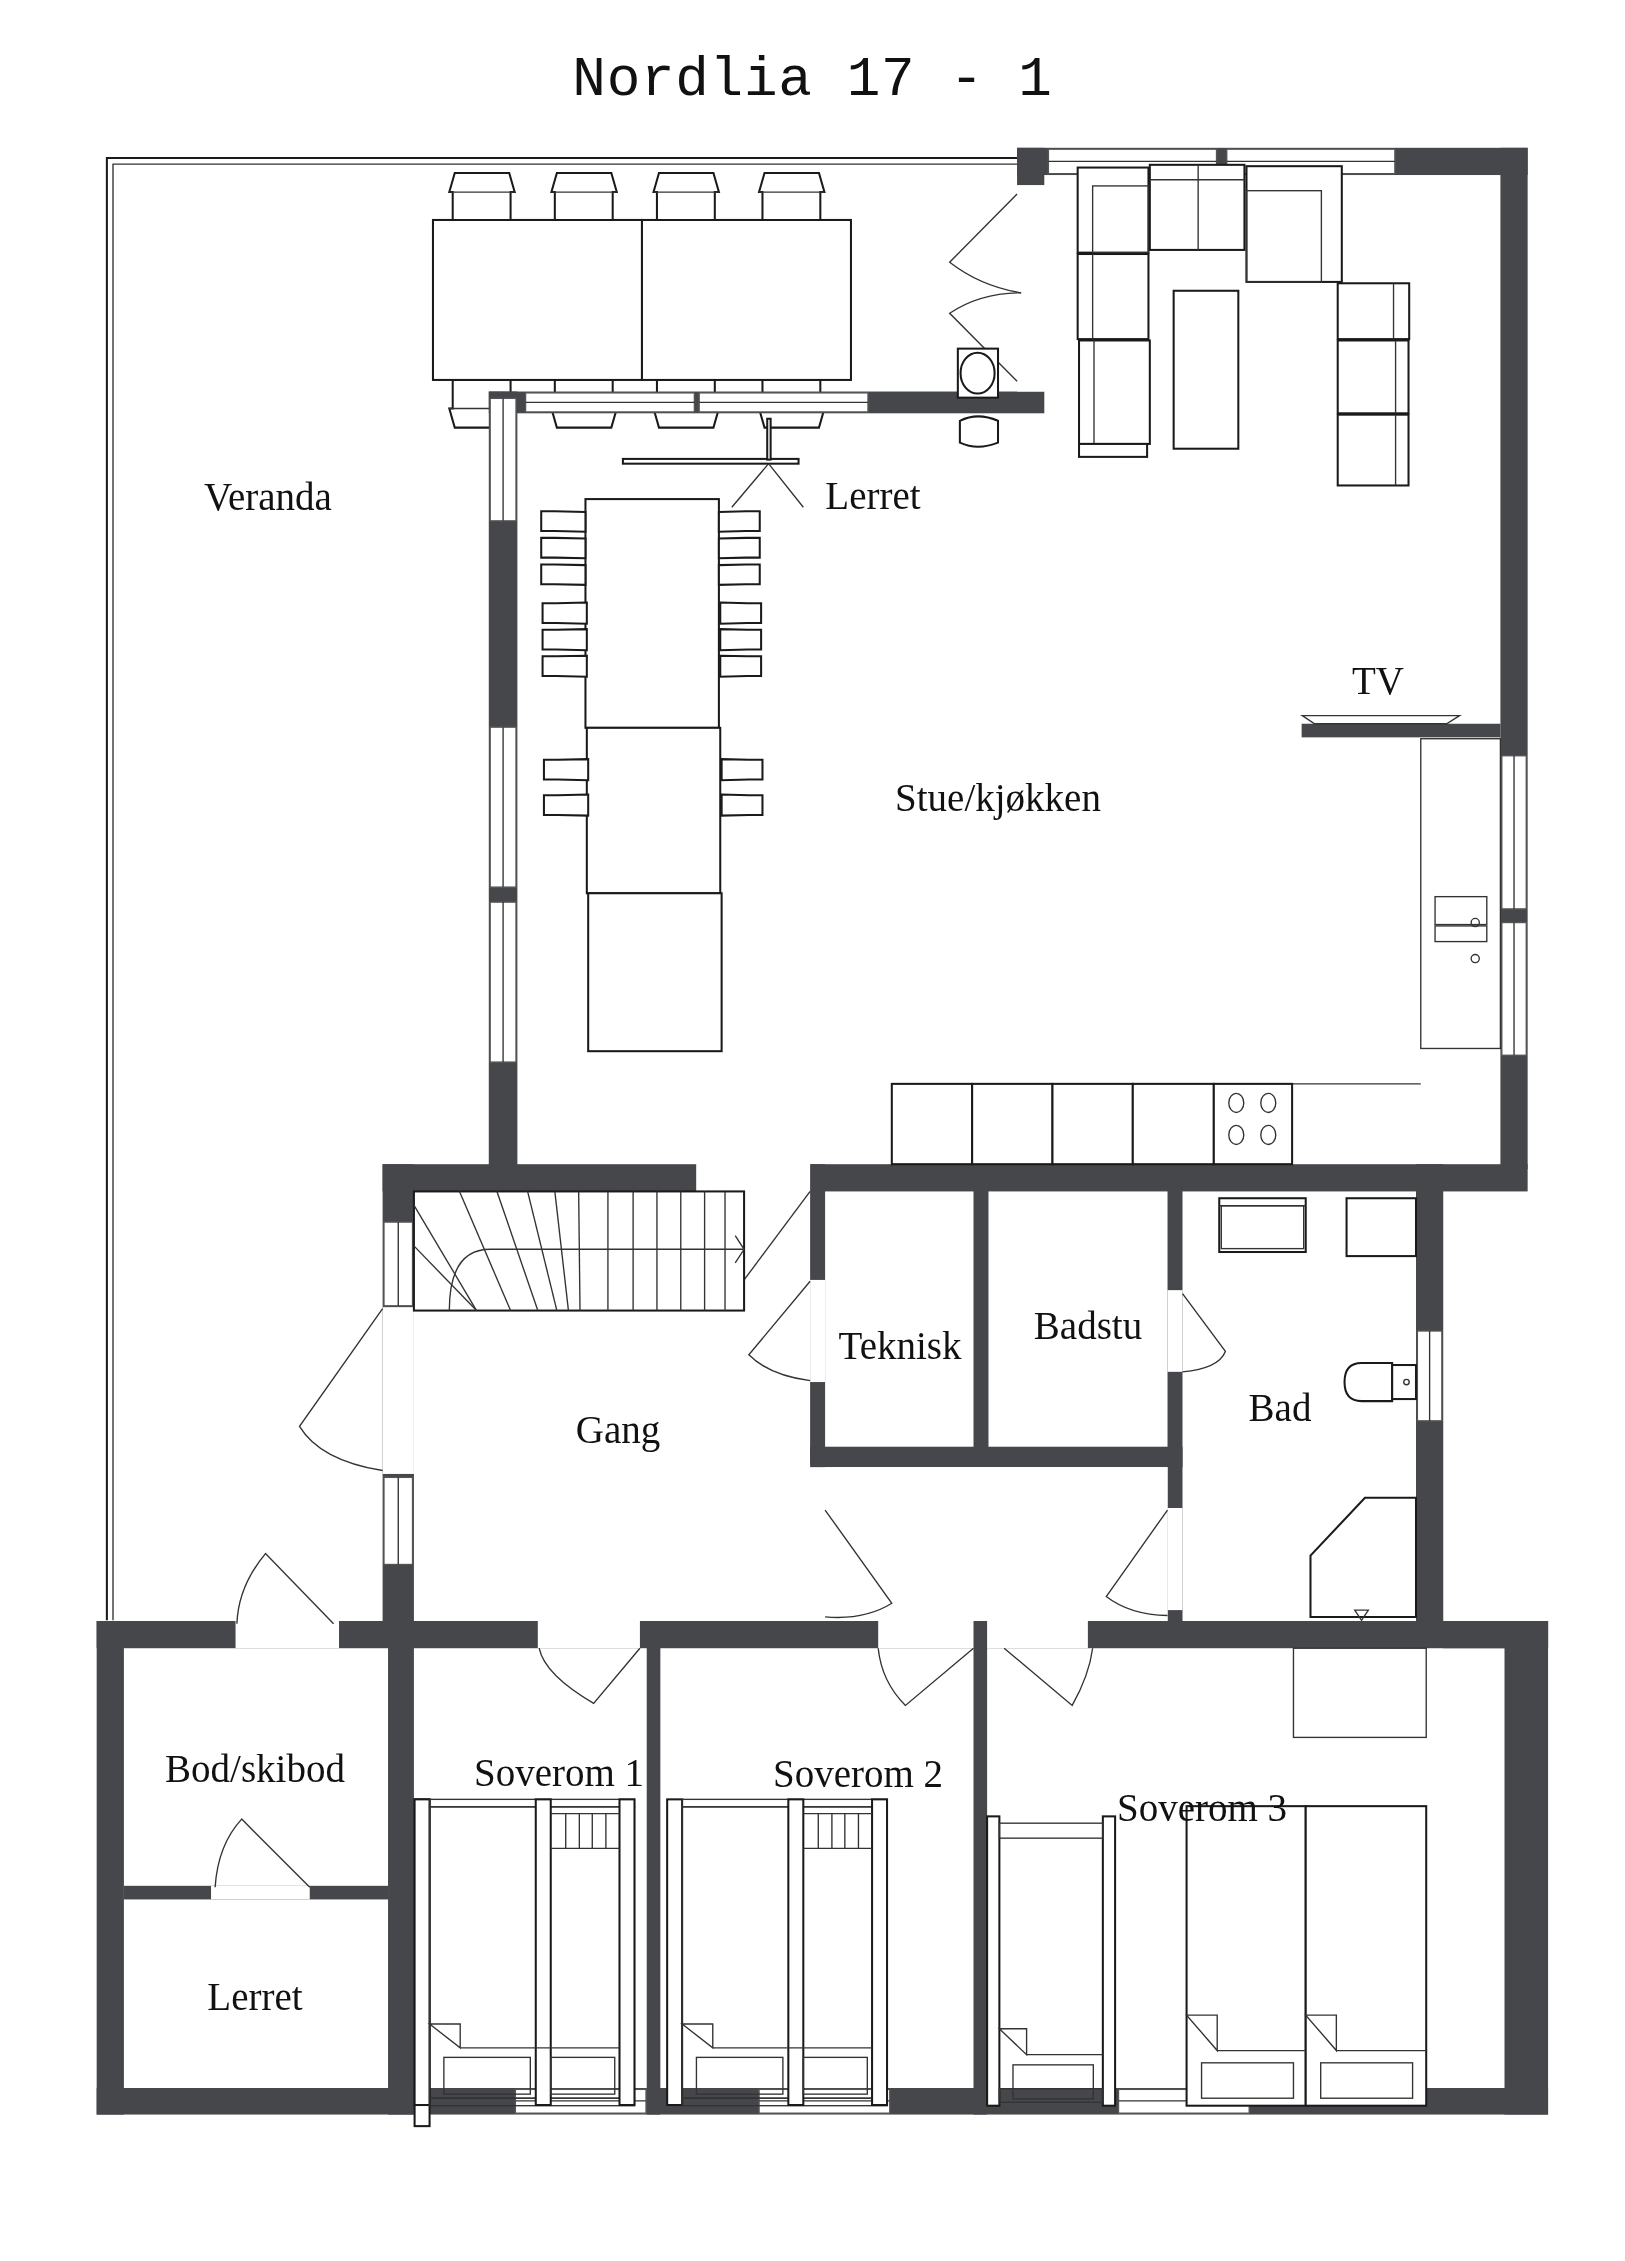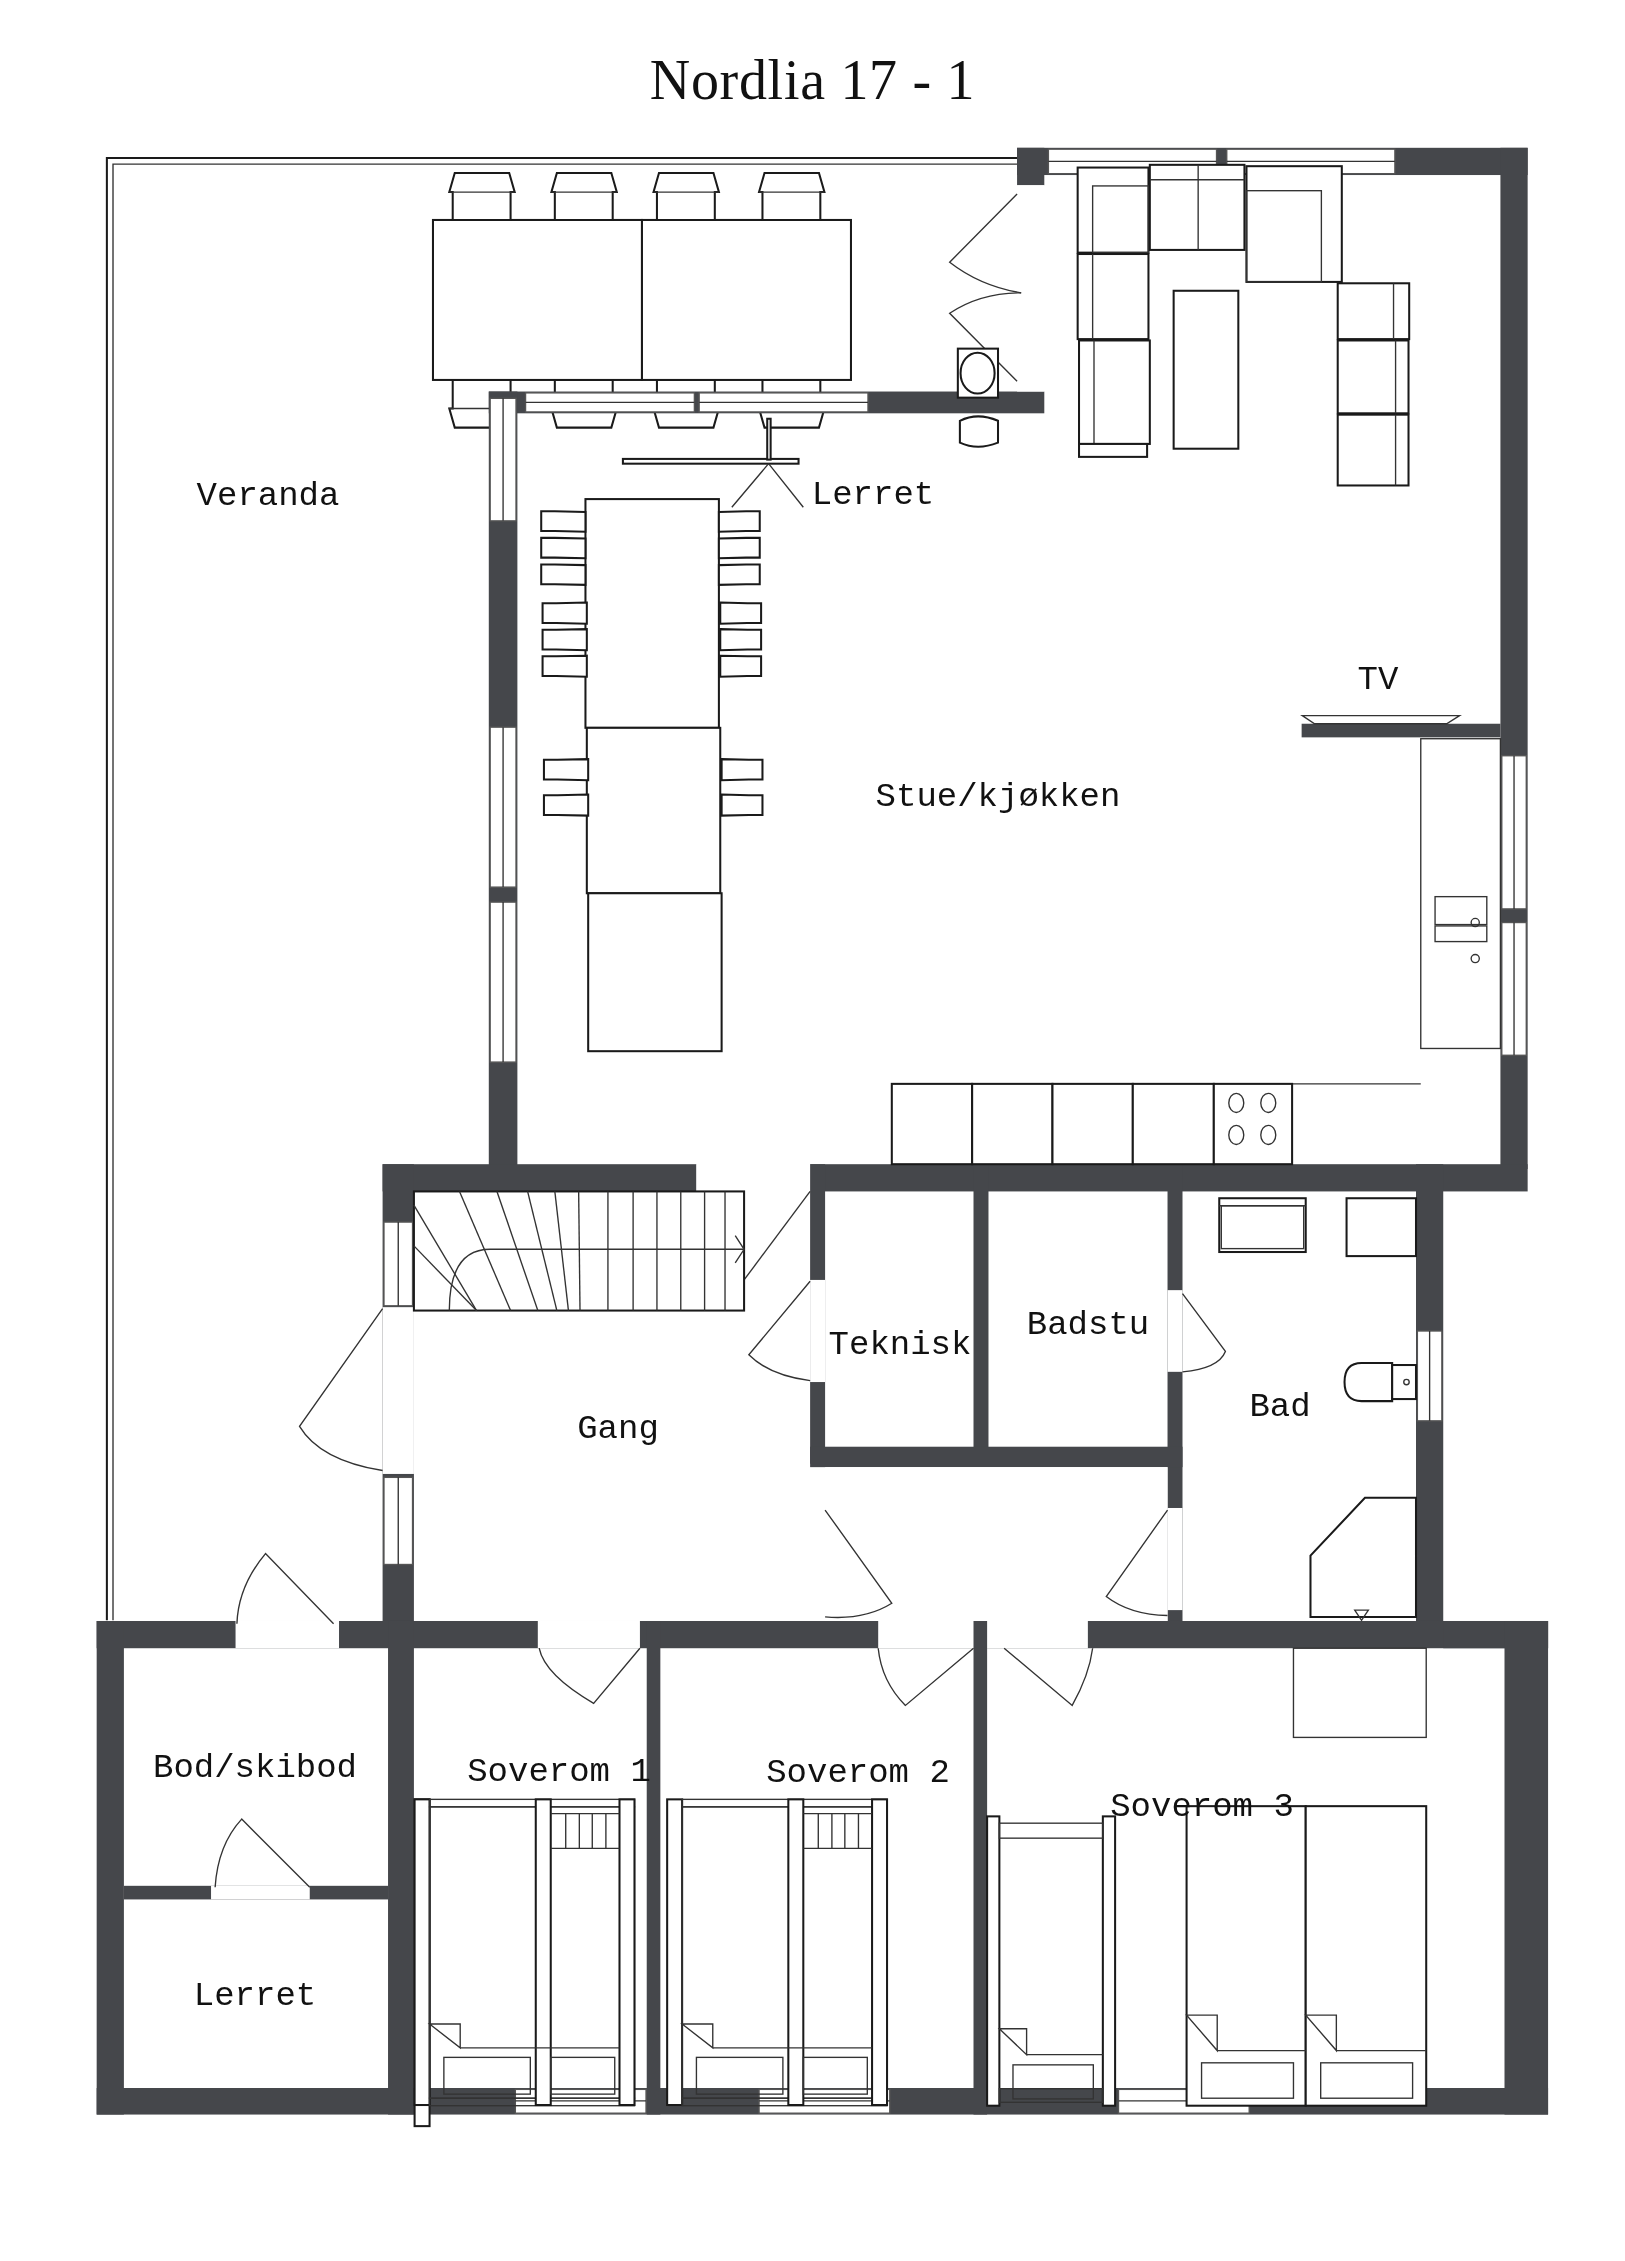--- a/index.html
+++ b/index.html
@@ -1,24 +1,24 @@
 <!DOCTYPE html>
 <html style="font-size:11px"><head>
 <meta charset="utf-8">
 <style>
   html, body { margin: 0; padding: 0; background: #ffffff; }
   body { width: 1625px; height: 2261px; position: relative; overflow: hidden; }
   #plan { position: absolute; left: 0; top: 0; }
   .title {
     position: absolute; left: 0; top: 48px; width: 1625px; text-align: center;
-    font-family: Liberation Serif, serif; font-size: 56px; color: #111;
+    font-family: Liberation Mono, monospace; font-size: 56px; color: #111;
     letter-spacing: 0.7px;
   }
   .room-label {
-    position: absolute; font-family: Liberation Mono, monospace; font-size: 34px;
+    position: absolute; font-family: Liberation Serif, serif; font-size: 39px;
     color: #111; white-space: nowrap; transform: translate(-50%, -50%);
   }
   .wall { fill: #45474b; }
   .ln { fill: none; stroke: #1a1a1a; stroke-width: 3; }
   .lnt { fill: none; stroke: #333; stroke-width: 2; }
   .win { fill: #ffffff; stroke: #555; stroke-width: 2; }
   .furn { fill: #ffffff; stroke: #1a1a1a; stroke-width: 3; }
 </style>
 </head>
 <body>

